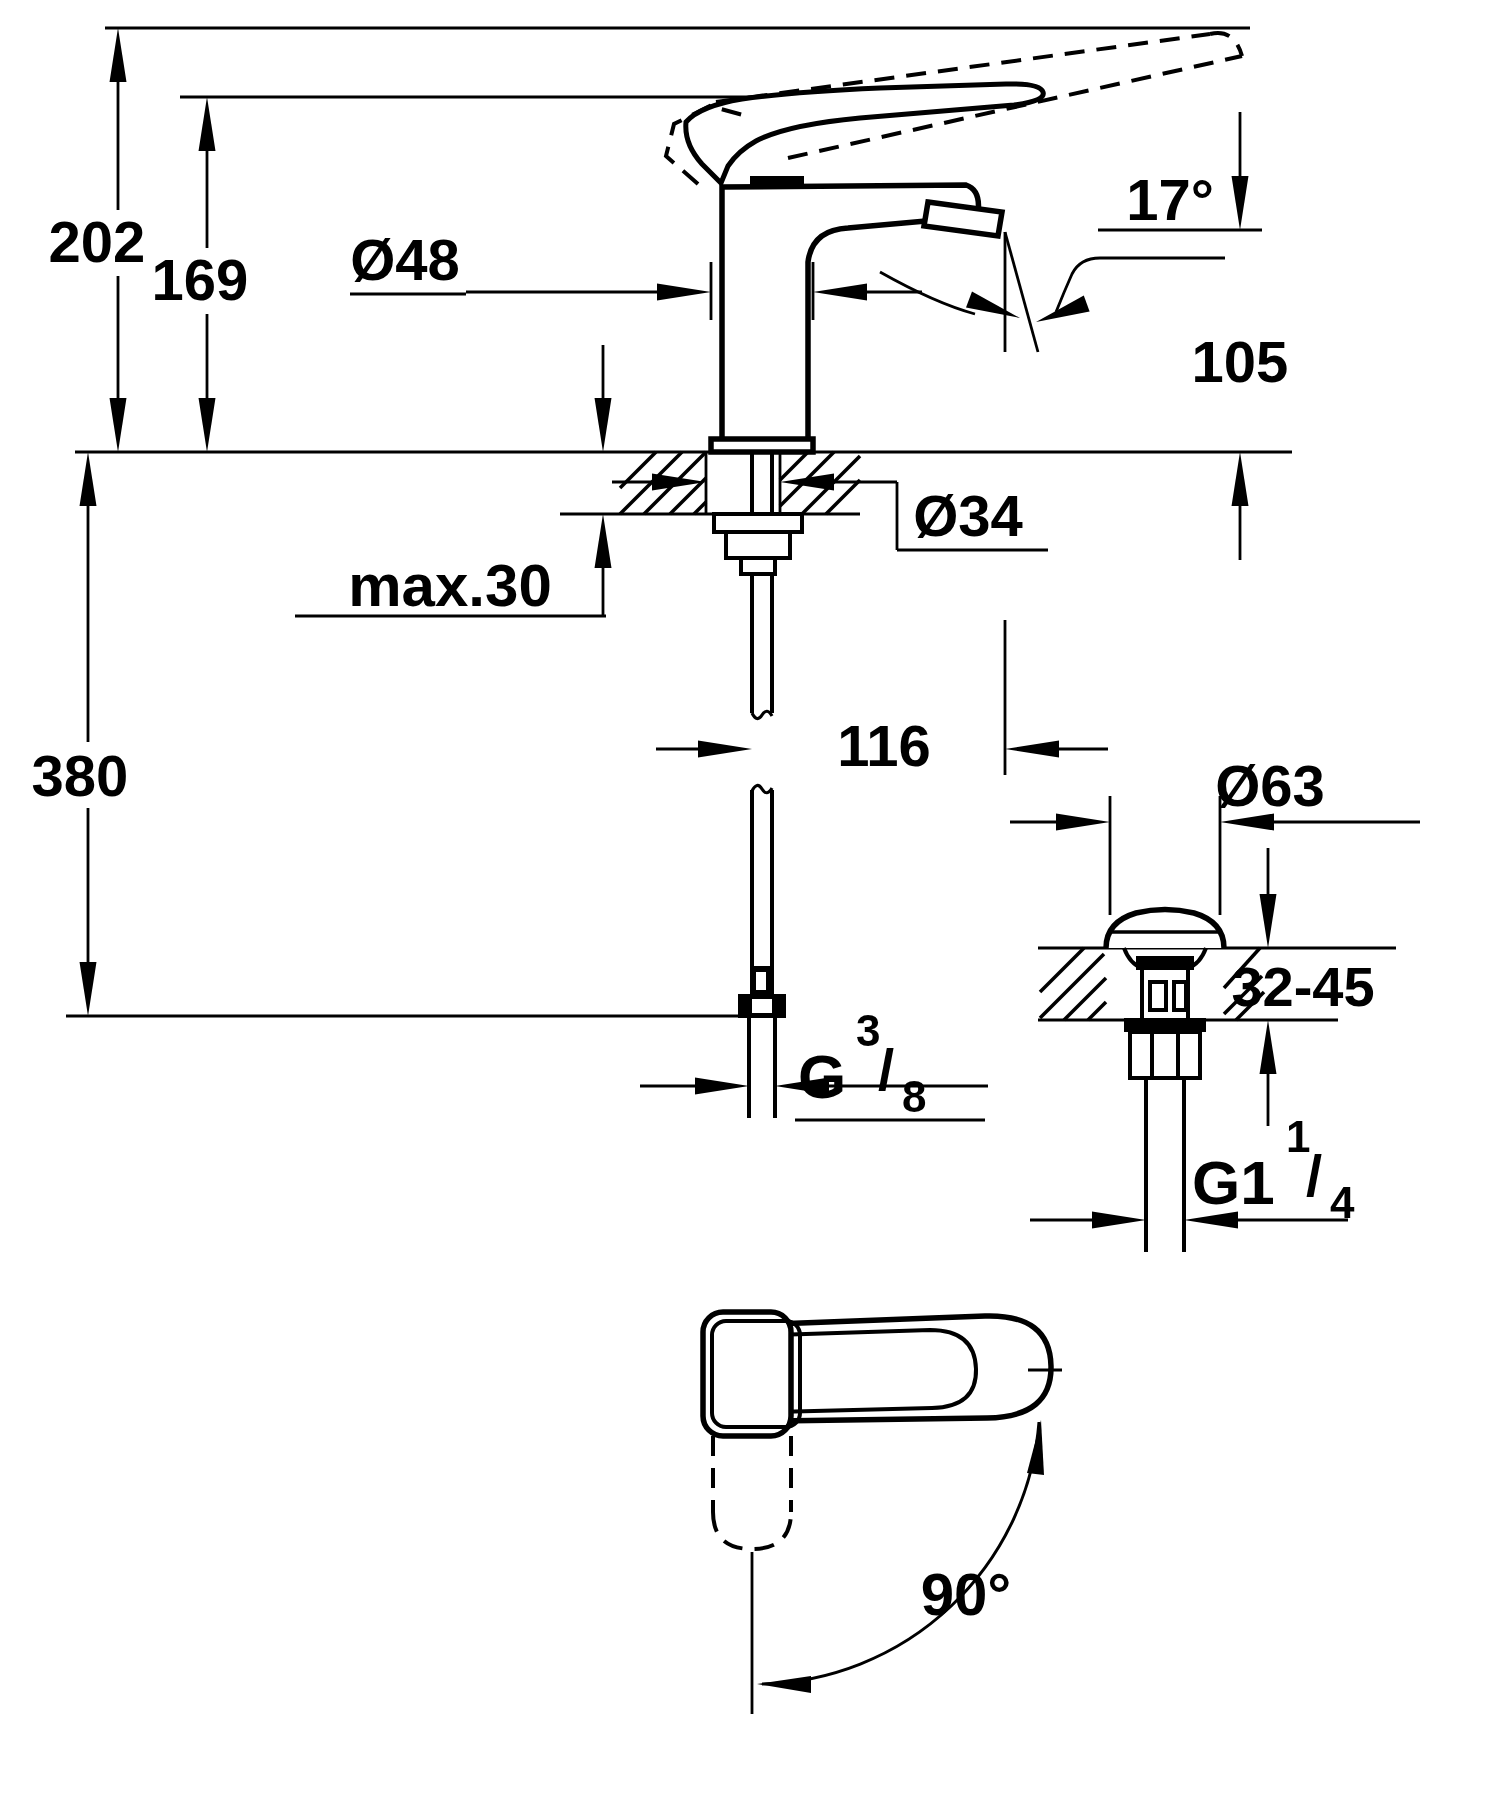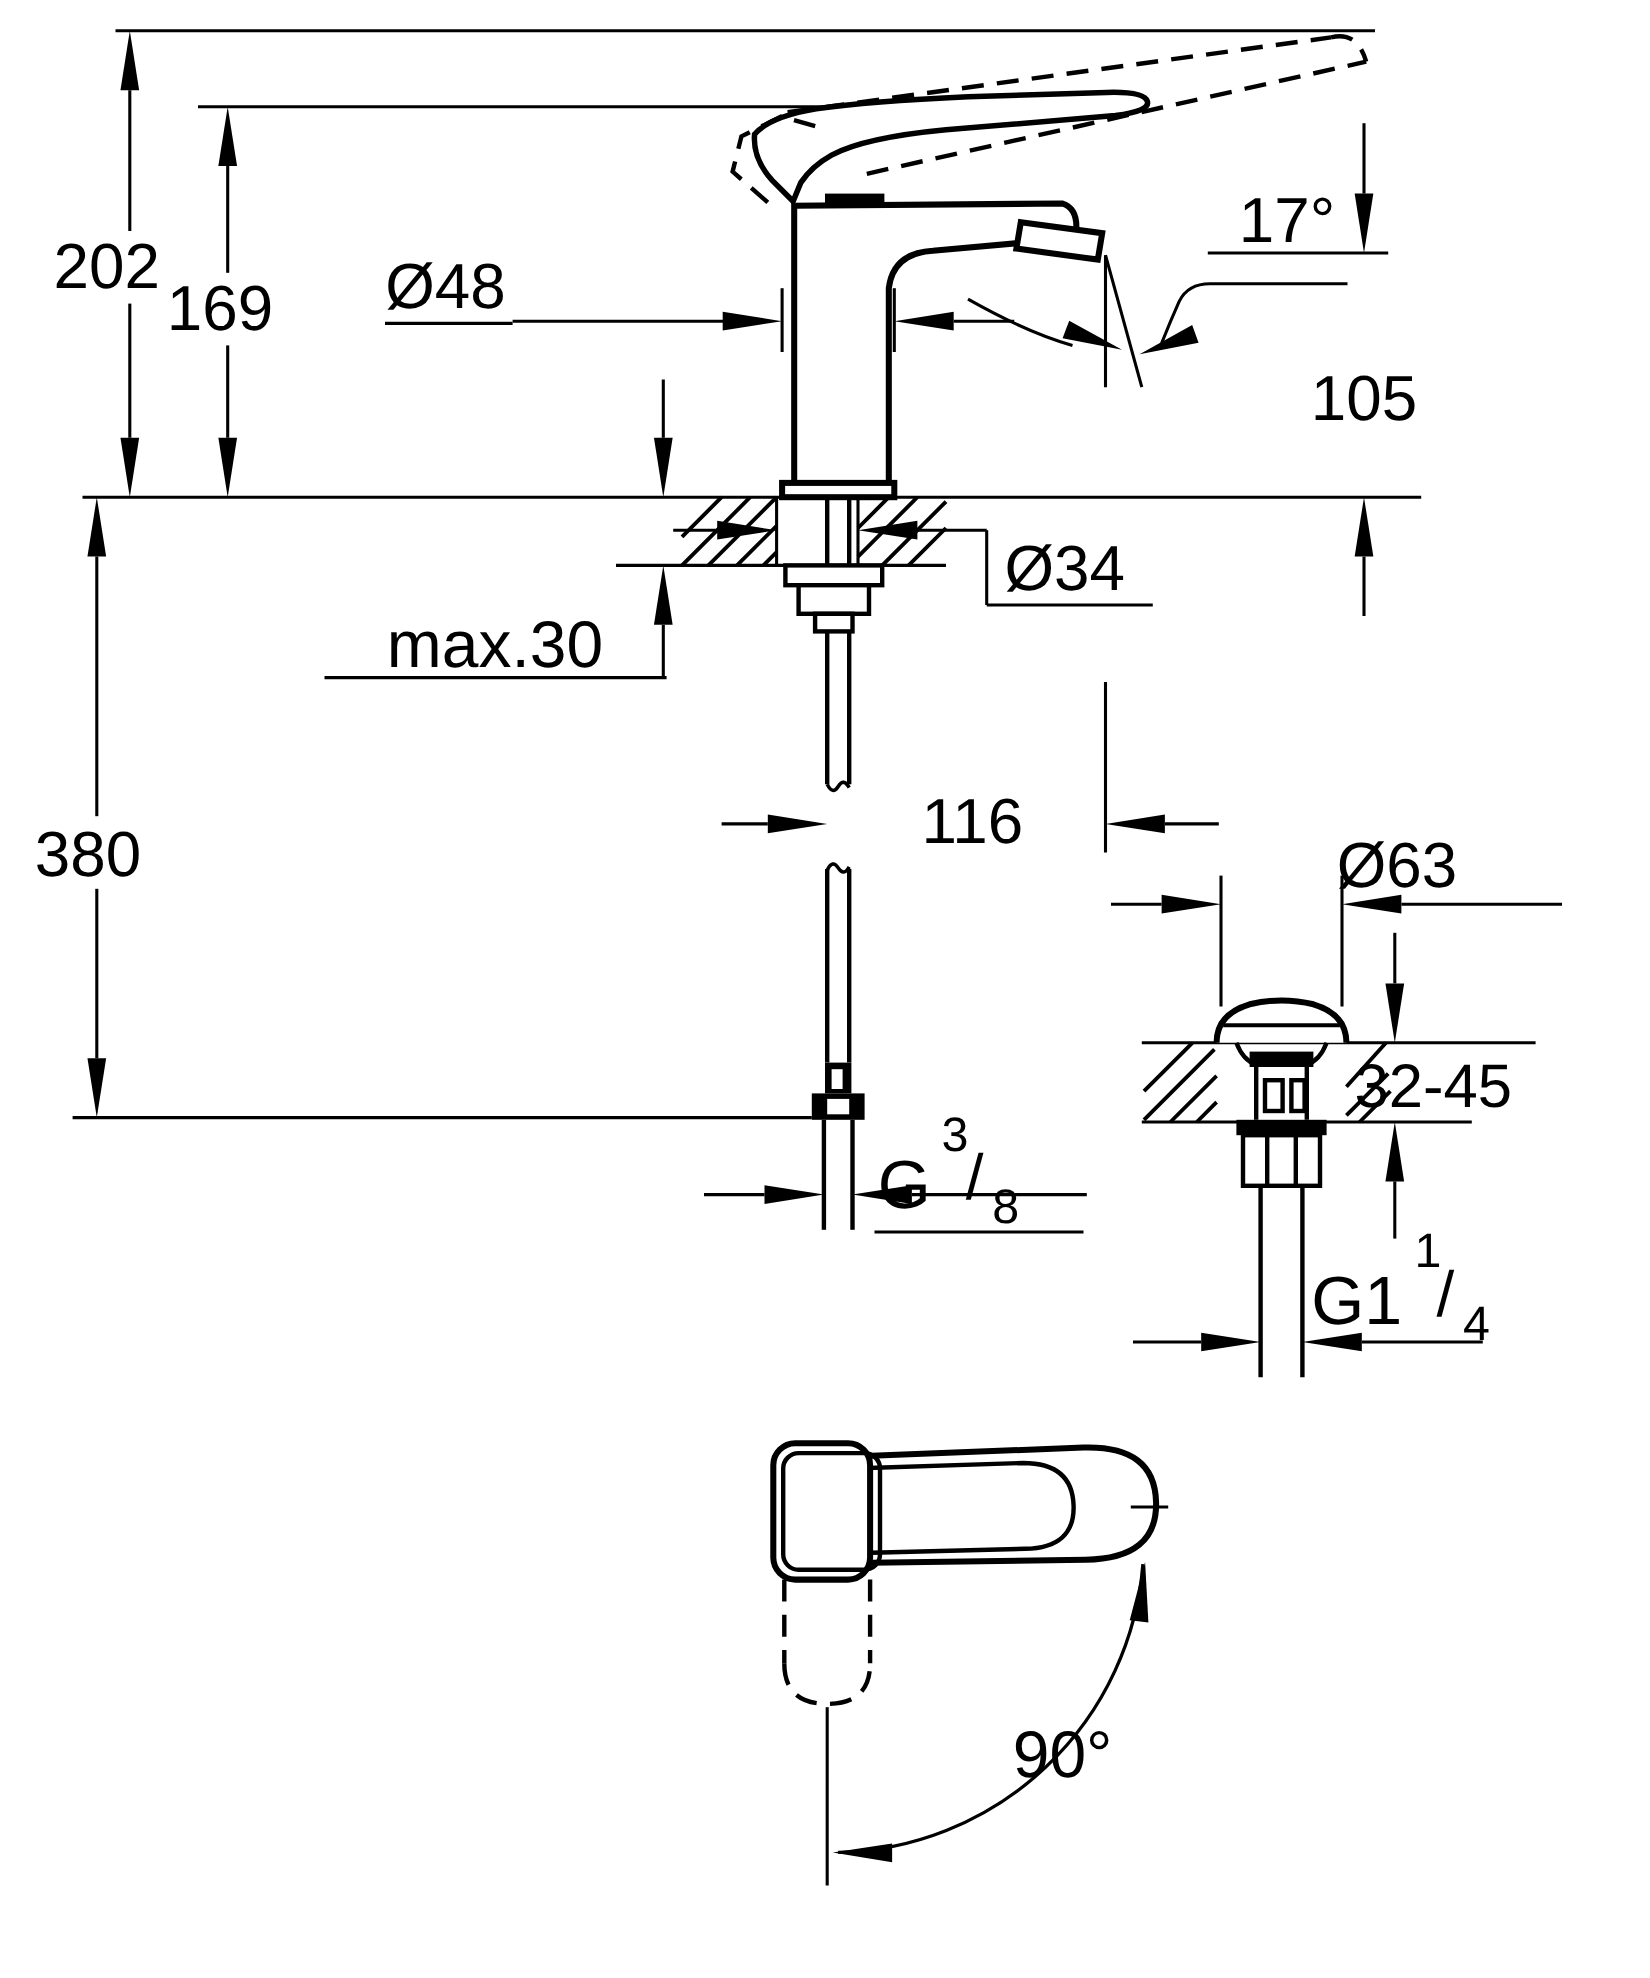--- a/index.html
+++ b/index.html
@@ -1,16 +1,16 @@
 <!DOCTYPE html>
 <html><head>
 <meta charset="utf-8">
 <style>
   html,body{margin:0;padding:0;background:#ffffff;}
-  .page{width:1500px;height:1798px;background:#ffffff;position:relative;overflow:hidden;}
+  .page{width:1500px;height:1798px;background:#ffffff;position:relative;overflow:hidden;font-weight:bold;}
   svg{display:block;font-family:"Liberation Sans", sans-serif;}
   text{fill:#000000;}
   .ln{stroke:#000;fill:none;}
   .thick{stroke-width:5.5;}
   .med{stroke-width:4;}
   .thin{stroke-width:2.8;}
   .hatch{stroke-width:3.5;}
   .dash{stroke-dasharray:20 12;}
   .arr{fill:#000;stroke:none;}
   .wfill{fill:#ffffff;}

